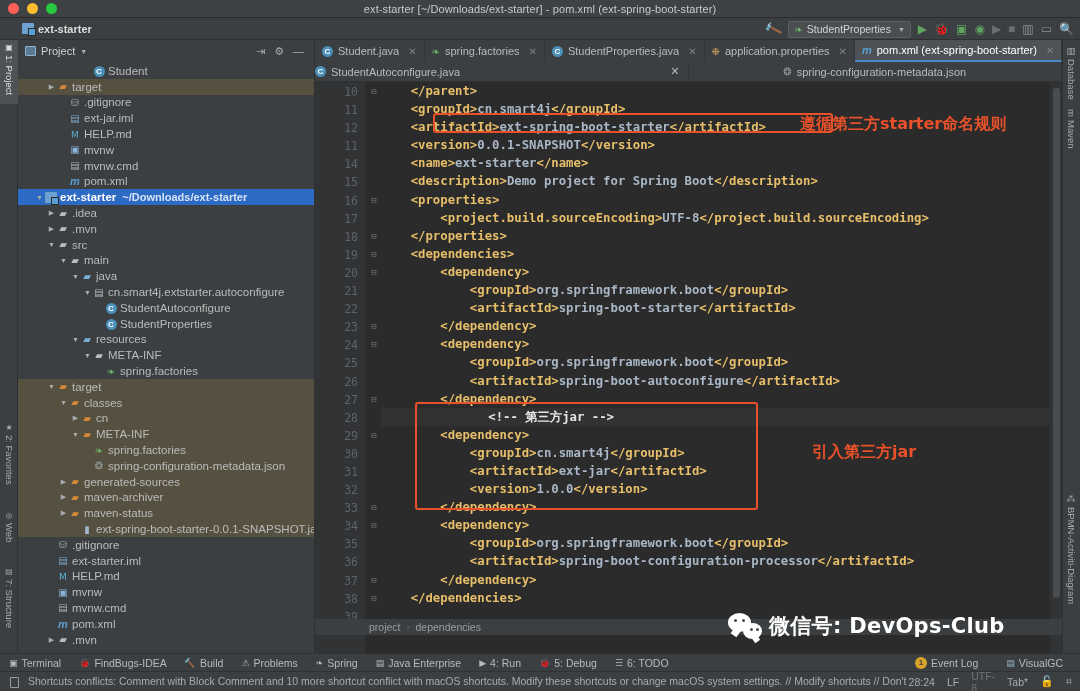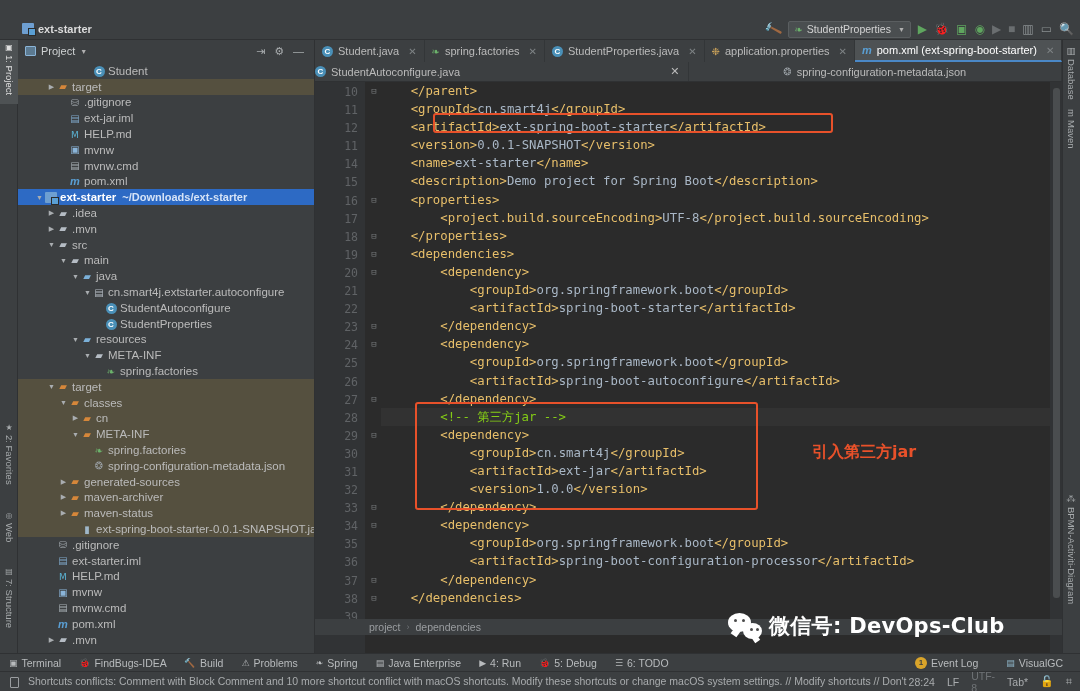--- a/index.html
+++ b/index.html
@@ -164,25 +164,25 @@
   .fold {
     position: absolute; left: 52px; top: 0; width: 14px; height: 100%;
     color: #787b7d; font-size: 9px; font-family: "DejaVu Sans Mono", monospace;
   }
   .fl { height: 18.1px; line-height: 18.1px; text-align: center; }
   .codetext {
     position: absolute; left: 66px; top: 0; right: 0; height: 100%;
     font-family: "DejaVu Sans Mono", monospace; font-size: 12.3px;
     color: #a9b7c6; white-space: pre;
   }
-  .cl { height: 18.1px; line-height: 18.1px; }
+  .cl { height: 18.1px; line-height: 18.1px; font-weight: bold; }
   .cl.hl { background: #323232; }
   .tag { color: #e8bf6a; }
   .txt { color: #a9b7c6; }
-  .cmt { color: #84cc16; }
+  .cmt { color: #e5e5e5; margin-left: 48px; }
 
   
   .annobox { position: absolute; border: 2px solid #e8512a; border-radius: 3px; pointer-events: none; }
   .annotext {
     position: absolute; color: #e8512a; font-size: 16px; font-weight: bold;
     white-space: nowrap; font-family: "DejaVu Sans", sans-serif;
   }
 
   
   .markerbar {
@@ -261,20 +261,28 @@
   .sb-dim { color: #6f7376; }
   .sb-icon { color: #a9acae; font-size: 11px; }
   .note-icon { position: absolute; left: 10px; top: 5px; width: 9px; height: 11px;
                border: 1px solid #9a9da0; border-radius: 1px; }
 </style>
 </head>
 <body>
 
 <div class="app">
 
+  <div class="titlebar">
+    <div class="traffic">
+      <div class="dot red"></div>
+      <div class="dot yellow"></div>
+      <div class="dot green"></div>
+    </div>
+    <div class="win-title">ext-starter [~/Downloads/ext-starter] - pom.xml (ext-spring-boot-starter)</div>
+  </div>
 
   <div class="navbar">
     <div class="nav-crumb">
       <span class="mod-icon"></span>
       <span class="nav-crumb-label">ext-starter</span>
     </div>
     <div class="toolbar-right">
       <span class="hammer">🔨</span>
       <div class="runcfg">
         <span class="leaf">❧</span>
@@ -666,20 +674,21 @@
           <div class="fl">⊟</div>
           <div class="fl"></div>
           <div class="fl"></div>
           <div class="fl">⊟</div>
           <div class="fl">⊟</div>
           <div class="fl"></div>
         </div>
       <div class="codetext" id="codetext"><div class="cl"><span class="txt">    </span><span class="tag">&lt;/parent&gt;</span></div><div class="cl"><span class="txt">    </span><span class="tag">&lt;groupId&gt;</span><span class="txt">cn.smart4j</span><span class="tag">&lt;/groupId&gt;</span></div><div class="cl"><span class="txt">    </span><span class="tag">&lt;artifactId&gt;</span><span class="txt">ext-spring-boot-starter</span><span class="tag">&lt;/artifactId&gt;</span></div><div class="cl"><span class="txt">    </span><span class="tag">&lt;version&gt;</span><span class="txt">0.0.1-SNAPSHOT</span><span class="tag">&lt;/version&gt;</span></div><div class="cl"><span class="txt">    </span><span class="tag">&lt;name&gt;</span><span class="txt">ext-starter</span><span class="tag">&lt;/name&gt;</span></div><div class="cl"><span class="txt">    </span><span class="tag">&lt;description&gt;</span><span class="txt">Demo project for Spring Boot</span><span class="tag">&lt;/description&gt;</span></div><div class="cl"><span class="txt">    </span><span class="tag">&lt;properties&gt;</span></div><div class="cl"><span class="txt">        </span><span class="tag">&lt;project.build.sourceEncoding&gt;</span><span class="txt">UTF-8</span><span class="tag">&lt;/project.build.sourceEncoding&gt;</span></div><div class="cl"><span class="txt">    </span><span class="tag">&lt;/properties&gt;</span></div><div class="cl"><span class="txt">    </span><span class="tag">&lt;dependencies&gt;</span></div><div class="cl"><span class="txt">        </span><span class="tag">&lt;dependency&gt;</span></div><div class="cl"><span class="txt">            </span><span class="tag">&lt;groupId&gt;</span><span class="txt">org.springframework.boot</span><span class="tag">&lt;/groupId&gt;</span></div><div class="cl"><span class="txt">            </span><span class="tag">&lt;artifactId&gt;</span><span class="txt">spring-boot-starter</span><span class="tag">&lt;/artifactId&gt;</span></div><div class="cl"><span class="txt">        </span><span class="tag">&lt;/dependency&gt;</span></div><div class="cl"><span class="txt">        </span><span class="tag">&lt;dependency&gt;</span></div><div class="cl"><span class="txt">            </span><span class="tag">&lt;groupId&gt;</span><span class="txt">org.springframework.boot</span><span class="tag">&lt;/groupId&gt;</span></div><div class="cl"><span class="txt">            </span><span class="tag">&lt;artifactId&gt;</span><span class="txt">spring-boot-autoconfigure</span><span class="tag">&lt;/artifactId&gt;</span></div><div class="cl"><span class="txt">        </span><span class="tag">&lt;/dependency&gt;</span></div><div class="cl hl"><span class="txt">        </span><span class="cmt">&lt;!-- 第三方jar --&gt;</span></div><div class="cl"><span class="txt">        </span><span class="tag">&lt;dependency&gt;</span></div><div class="cl"><span class="txt">            </span><span class="tag">&lt;groupId&gt;</span><span class="txt">cn.smart4j</span><span class="tag">&lt;/groupId&gt;</span></div><div class="cl"><span class="txt">            </span><span class="tag">&lt;artifactId&gt;</span><span class="txt">ext-jar</span><span class="tag">&lt;/artifactId&gt;</span></div><div class="cl"><span class="txt">            </span><span class="tag">&lt;version&gt;</span><span class="txt">1.0.0</span><span class="tag">&lt;/version&gt;</span></div><div class="cl"><span class="txt">        </span><span class="tag">&lt;/dependency&gt;</span></div><div class="cl"><span class="txt">        </span><span class="tag">&lt;dependency&gt;</span></div><div class="cl"><span class="txt">            </span><span class="tag">&lt;groupId&gt;</span><span class="txt">org.springframework.boot</span><span class="tag">&lt;/groupId&gt;</span></div><div class="cl"><span class="txt">            </span><span class="tag">&lt;artifactId&gt;</span><span class="txt">spring-boot-configuration-processor</span><span class="tag">&lt;/artifactId&gt;</span></div><div class="cl"><span class="txt">        </span><span class="tag">&lt;/dependency&gt;</span></div><div class="cl"><span class="txt">    </span><span class="tag">&lt;/dependencies&gt;</span></div><div class="cl"><span class="txt"></span></div></div>
 
       <div class="annobox" style="left:118px; top:31px; width:400px; height:20px;"></div>
+      <div class="annotext" style="left:485px; top:32px;">遵循第三方starter命名规则</div>
 
       <div class="annobox" style="left:100px; top:320px; width:343px; height:108px;"></div>
       <div class="annotext" style="left:497px; top:360px;">引入第三方jar</div>
 
       <div class="markerbar">
         <span class="check">✓</span>
       </div>
       <div class="scrollthumb"></div>
     </div>
 

